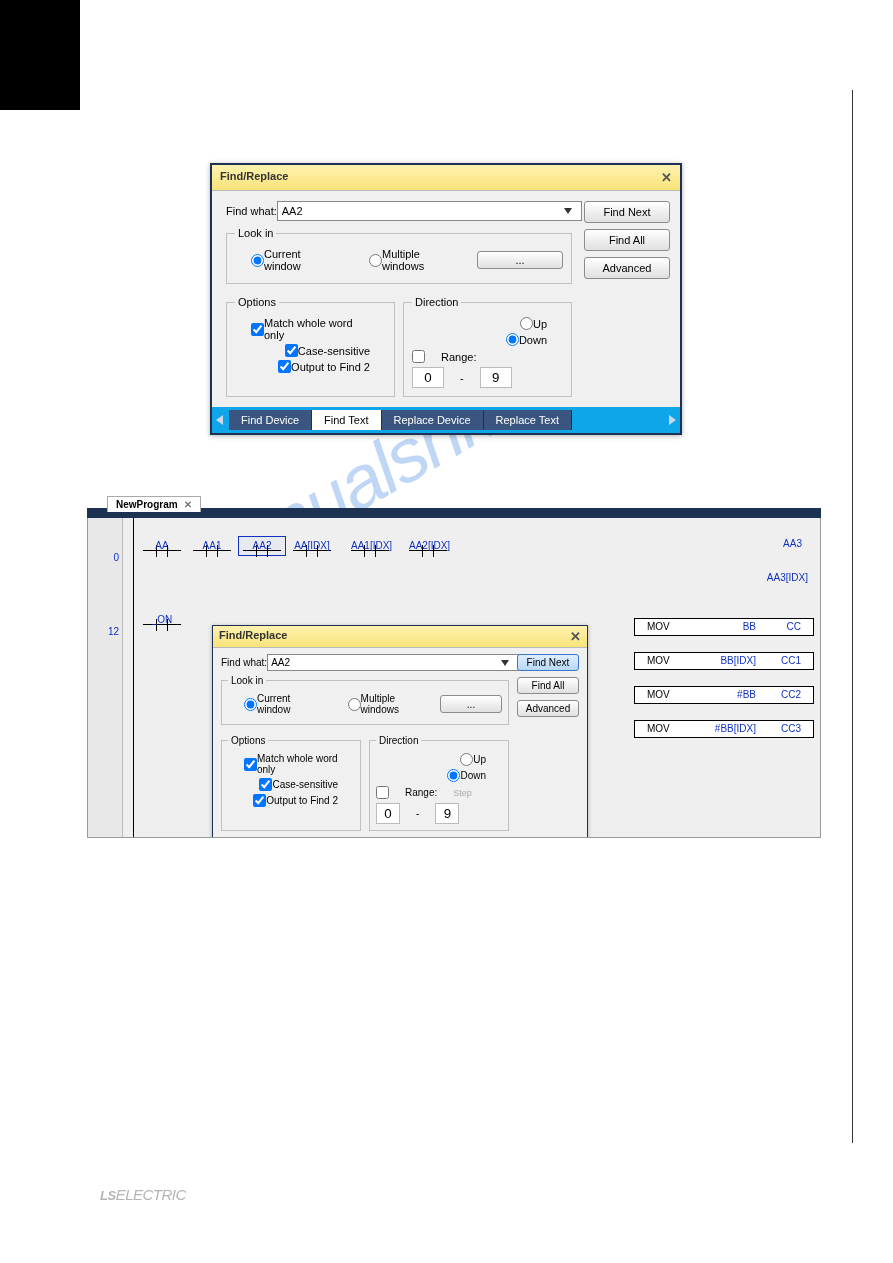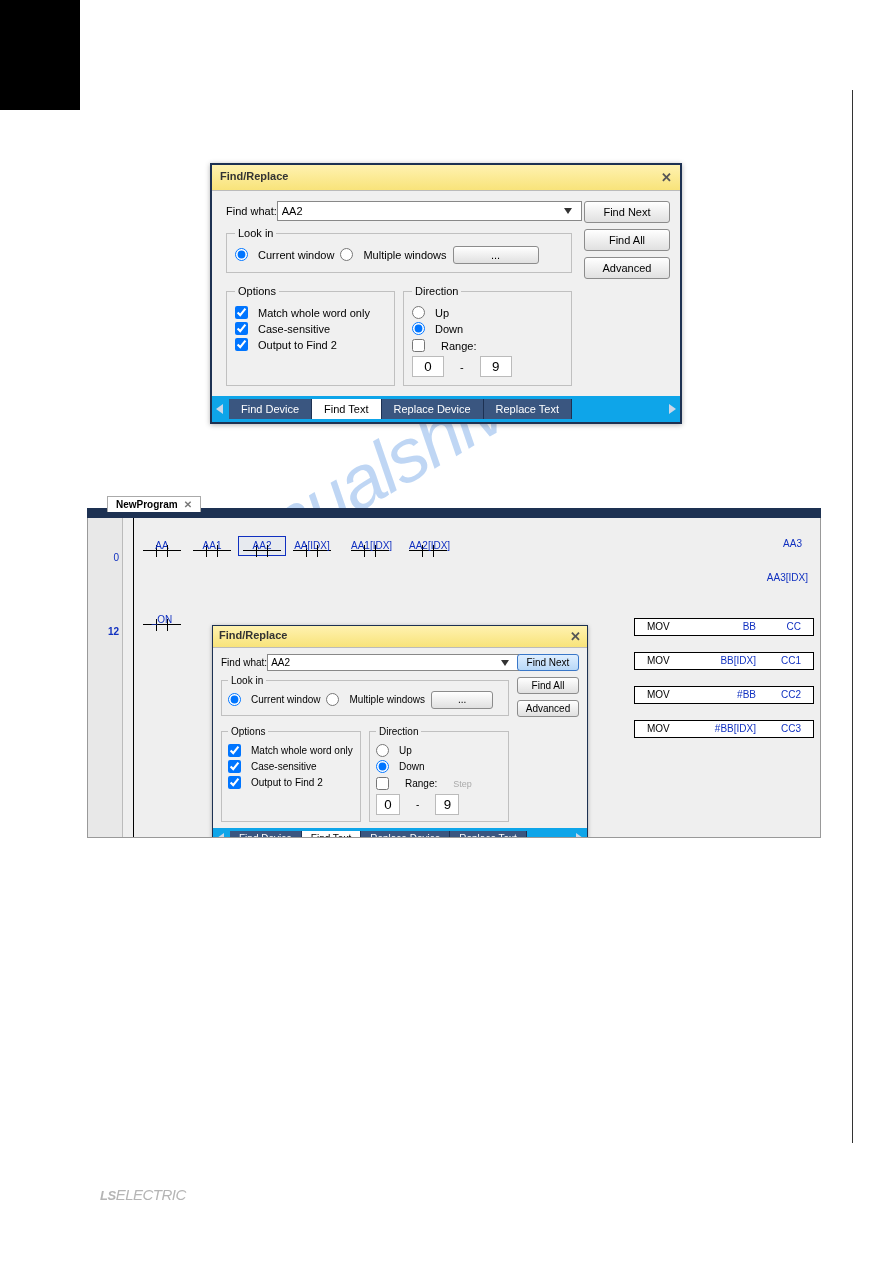--- a/index.html
+++ b/index.html
@@ -20,21 +20,21 @@
   .dlg-left { flex: 1; }
   .find-row { display: flex; align-items: center; margin-bottom: 4px; }
   .find-row label { white-space: nowrap; }
   .find-row input { flex: 1; padding: 3px 4px; border: 1px solid #888; font-family: inherit; font-size: 11px; }
   .find-row .dd { width: 0; height: 0; border-left: 4px solid transparent; border-right: 4px solid transparent; border-top: 6px solid #333; margin-left: -18px; }
   fieldset { border: 1px solid #c0c0c0; padding: 6px 8px 8px 8px; margin-top: 6px; font-size: 11px; }
   legend { padding: 0 3px; }
   .lookin { display: flex; align-items: center; gap: 6px; }
   .opts-dir { display: flex; gap: 8px; margin-top: 6px; }
   .opts-dir fieldset { flex: 1; }
-  .chk, .rad { display: flex; align-items: center; gap: 10px; margin: 3px 0; }
+  .chk, .rad { display: flex; align-items: center; gap: 0; margin: 3px 16px; justify-content: flex-end; }
   .chk input, .rad input { margin: 0; }
   .range-row { display: flex; align-items: center; gap: 16px; margin-top: 4px; }
   .range-row input[type=text] { width: 32px; text-align: center; padding: 2px; border: 1px solid #bbb; }
   .btn-col { display: flex; flex-direction: column; gap: 6px; }
   .btn { min-width: 86px; padding: 4px 8px; border: 1px solid #8c8c8c; border-radius: 3px; background: linear-gradient(#fff,#e0e0e0); font-size: 11px; cursor: pointer; }
   .ellipsis { width: 22px; height: 18px; padding:0; }
   .tabs { background: #0ea5e9; display: flex; align-items: center; gap: 0; height: 26px; padding: 8px 4px; }
   .tab { background: #3a5680; color: #fff; padding: 4px 12px; font-size: 11px; border-right: 1px solid #1d3152; cursor: pointer; }
   .tab.active { background: #fff; color: #000; }
   .arrow-l, .arrow-r { width:0;height:0; border-top:5px solid transparent; border-bottom:5px solid transparent; }
@@ -188,21 +188,21 @@
       </div>
     <div class="contact nopen" style="left:263px; top:32px;">
         <span class="lbl">AA1[IDX]</span>
       </div>
     <div class="contact nopen" style="left:321px; top:32px;">
         <span class="lbl">AA2[IDX]</span>
       </div>
     <span style="position:absolute; right:18px; top:20px; color:#1030c0; font-size:10px;">AA3</span>
     <span style="position:absolute; right:12px; top:54px; color:#1030c0; font-size:10px;">AA3[IDX]</span>
 
-    <div class="rownum" style="top:108px;font-weight:bold;">12</div>
+    <div class="rownum" style="top:108px;">12</div>
     <div class="contact nopen" style="left:55px; top:106px;">
         <span class="lbl">_ON</span>
       </div>
 
     <div class="movbox" style="top:100px; width:180px;">
       <span>MOV</span>
       <span class="blue" style="margin-left:auto">BB</span>
       <span class="blue" style="width:45px;text-align:right">CC</span>
     </div>
     <div class="movbox" style="top:134px; width:180px;">

